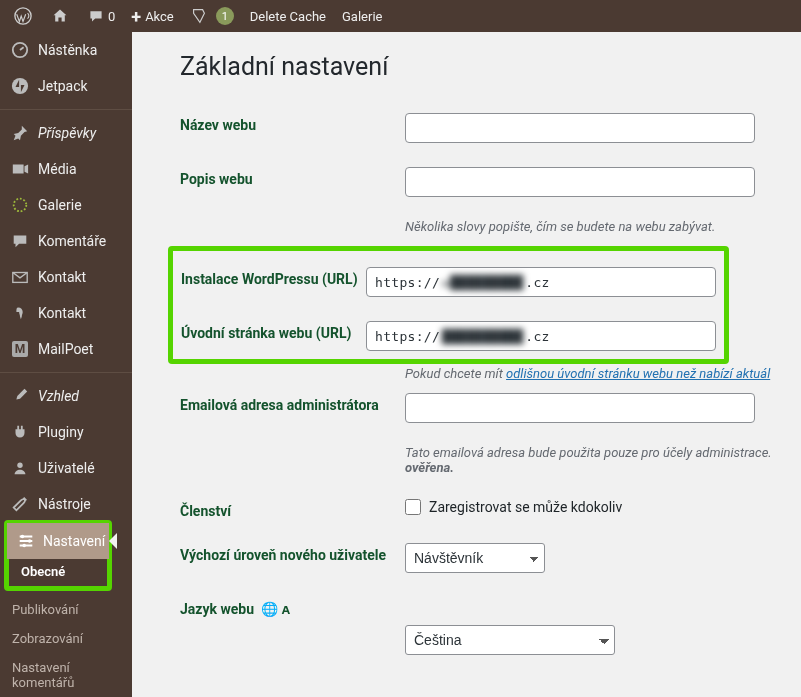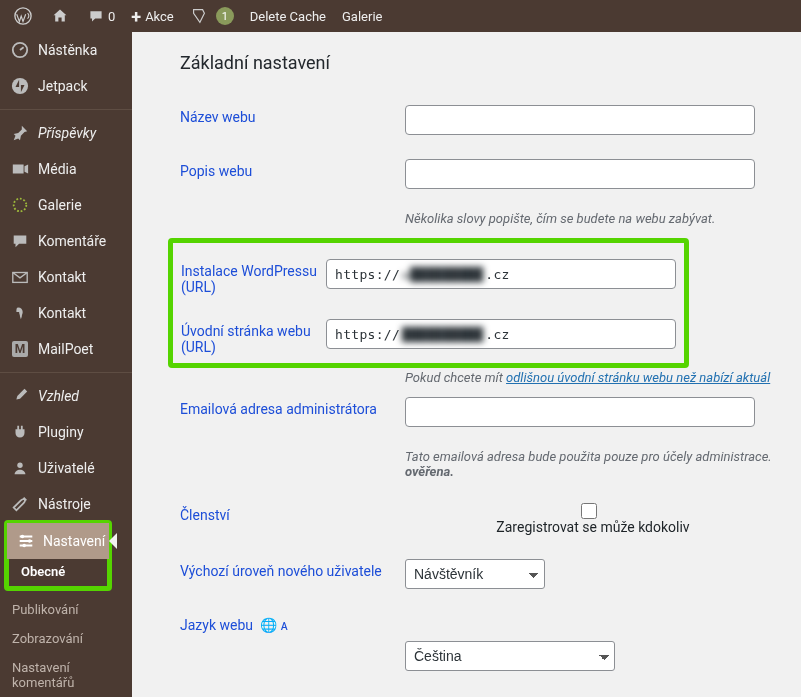--- a/index.html
+++ b/index.html
@@ -19,36 +19,36 @@
 .menu-item.separator { border-top: 1px solid #5e4d43; margin-top: 5px; padding-top: 13px; font-style: italic; }
 .menu-item.active { background: #b09a8a; color: #fff; position: relative; }
 .menu-item.active::after { content: ''; position: absolute; right: -8px; top: 50%; transform: translateY(-50%); border: 8px solid transparent; border-right-color: #f1f1f1; }
 .submenu-item { padding: 7px 12px; font-size: 13px; color: #bfb3ab; cursor: pointer; }
 .submenu-item.current { color: #fff; font-weight: 600; }
 .hl-box { border: 5px solid #55d400; border-radius: 4px; }
 .sidebar-hl { margin: -2px 20px 4px 4px; }
 
 
 .content { margin-left: 160px; margin-top: 32px; padding: 10px 20px 20px 20px; background: #f1f1f1; }
-h1 { font-size: 18px; font-weight: 400; color: #23282d; margin: 10px 0 20px; }
+h1 { font-size: 25px; font-weight: 400; color: #23282d; margin: 10px 0 20px; }
 .form-row { display: flex; align-items: flex-start; padding: 12px 0; }
-.form-label { width: 225px; font-weight: 400; color: #1d4ed8; font-size: 14px; padding-top: 4px; }
+.form-label { width: 225px; font-weight: 700; color: #14532d; font-size: 14px; padding-top: 4px; }
 .form-field { flex: 1; }
 .text-input { width: 350px; height: 30px; padding: 3px 8px; border: 1px solid #8c8f94; border-radius: 4px; background: #fff; font-size: 14px; color: #2c3338; font-family: inherit; }
 .text-input.mono { font-family: Consolas, Monaco, monospace; font-size: 13px; letter-spacing: 0.3px; }
 .text-input.blur { color: transparent; text-shadow: 0 0 6px rgba(0,0,0,.5); }
 .desc { color: #646970; font-size: 13px; margin-top: 22px; font-style: italic; }
 .desc a { color: #2271b1; }
 .select { height: 30px; padding: 2px 24px 2px 8px; border: 1px solid #8c8f94; border-radius: 3px; background: #fff; font-size: 14px; color: #2c3338; appearance: none; background-image: linear-gradient(45deg, transparent 50%, #555 50%), linear-gradient(135deg, #555 50%, transparent 50%); background-position: right 10px top 13px, right 5px top 13px; background-size: 5px 5px; background-repeat: no-repeat; }
 .select.wide { width: 210px; margin-top: 28px; }
 .select.narrow { width: 140px; }
-.checkbox-row { display: flex; align-items: center; flex-direction: column; }
+.checkbox-row { display: flex; align-items: center; }
 .checkbox-row input { width: 16px; height: 16px; margin-right: 8px; }
 .checkbox-row label { font-size: 14px; color: #1d2327; }
-.fields-hl { padding: 4px 8px; margin-left: -12px; margin-right: 92px; }
+.fields-hl { padding: 4px 8px; margin-left: -12px; margin-right: 52px; }
 .lang-icon { margin-left: 4px; font-size: 14px; }
 </style>
 </head>
 <body>
 
 <div class="toolbar">
   <div class="toolbar-item">
     <svg width="18" height="18" viewBox="0 0 20 20" fill="#ccc">
         <circle cx="10" cy="10" r="9" fill="none" stroke="#ccc" stroke-width="1.5"></circle>
         <path d="M3 8l3 8 2-6 2 6 3-8M15 7c2 1 2 4 0 6" stroke="#ccc" stroke-width="1.3" fill="none"></path>

